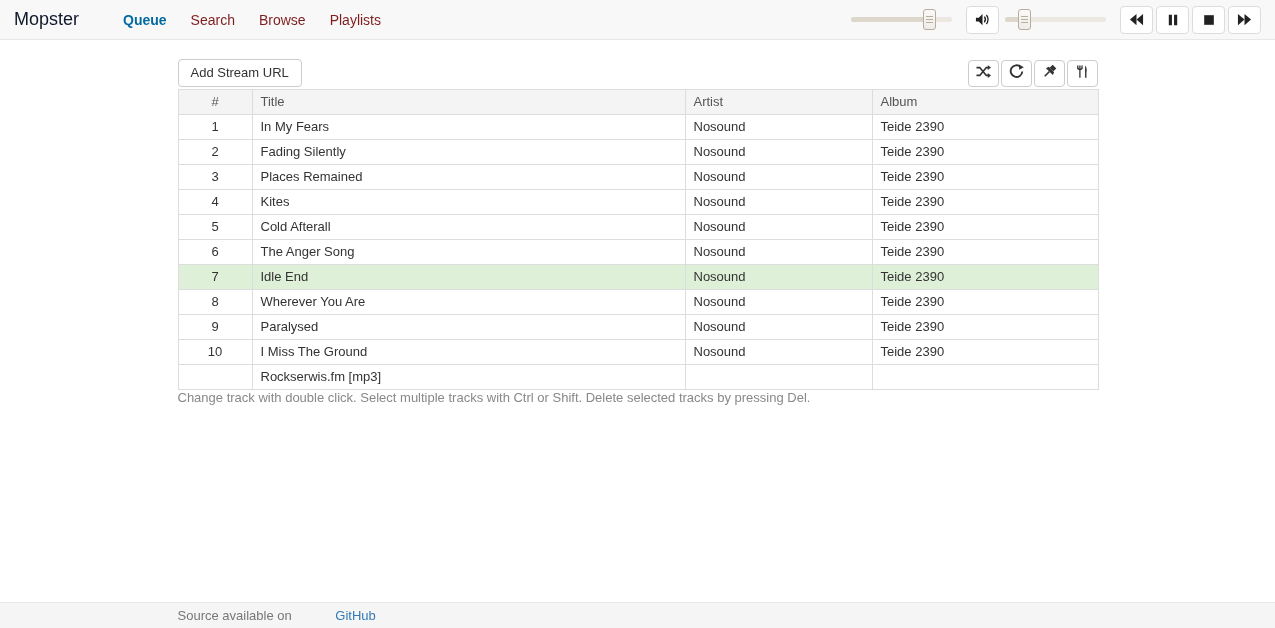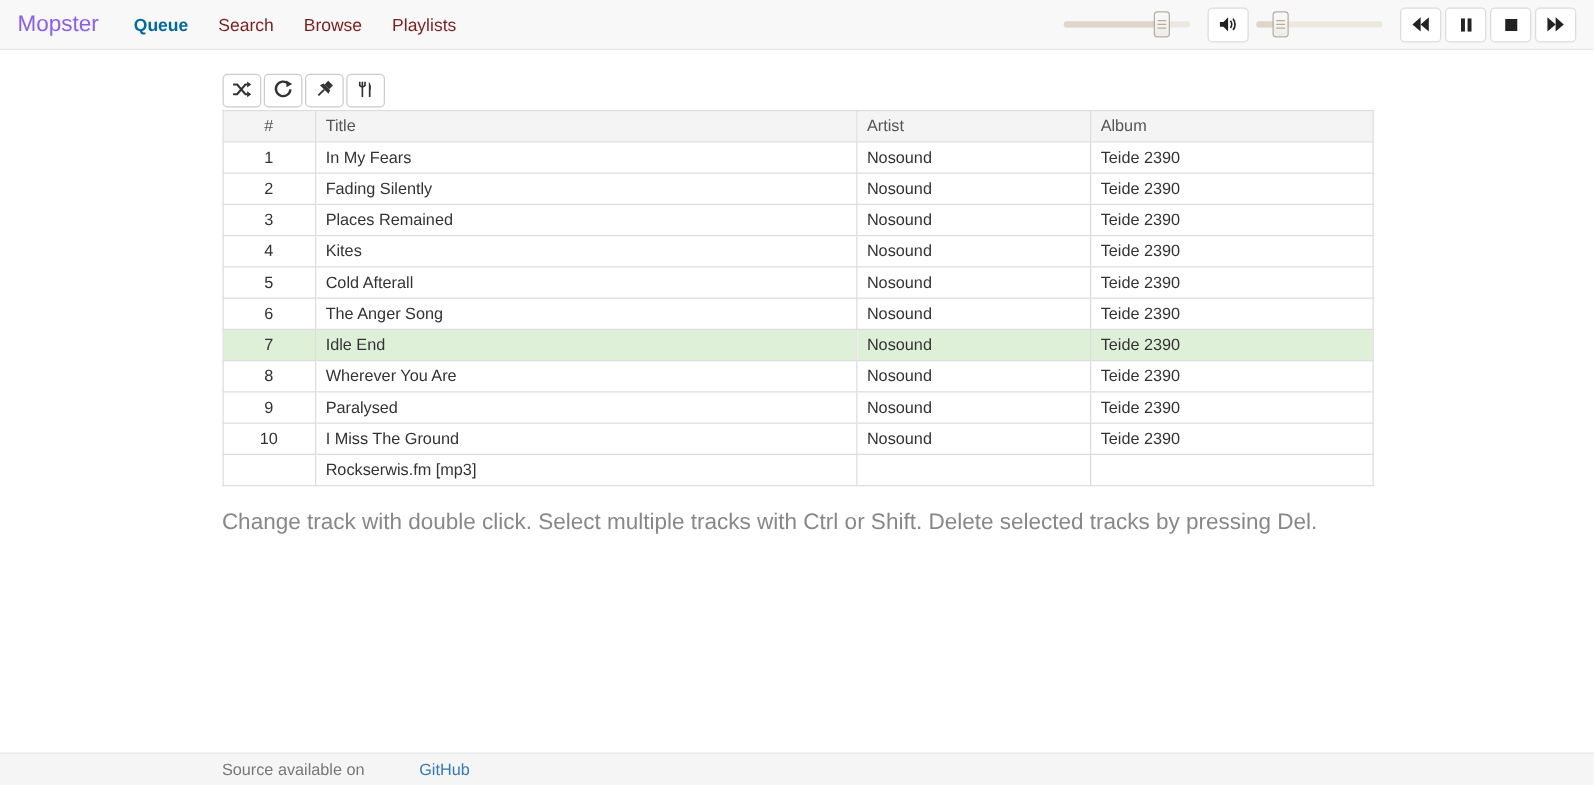--- a/index.html
+++ b/index.html
@@ -6,21 +6,21 @@
   html,body { width:1275px; height:628px; }
   body {
     font-family:"Liberation Sans", sans-serif;
     background:#fff; color:#333; position:relative; overflow:hidden;
   }
   
   .navbar {
     height:40px; background:#f8f8f8; border-bottom:1px solid #e7e7e7;
     display:flex; align-items:center; padding:0 14px;
   }
-  .brand { font-size:18px; color:#8b5cf6; text-decoration:none; margin-right:16px; cursor:pointer; }
+  .brand { font-size:18px; color:#0f172a; text-decoration:none; margin-right:32px; cursor:pointer; }
   .nav-menu { display:flex; align-items:center; height:100%; }
   .nav-link { font-size:14px; color:#7f1d1d; text-decoration:none; padding:0 12px; cursor:pointer; }
   .nav-link.active { color:#0369a1; font-weight:bold; }
   .navbar-right { margin-left:auto; display:flex; align-items:center; }
   
   .slider { position:relative; width:101px; height:21px; cursor:pointer; }
   .slider .track { position:absolute; top:8px; left:0; right:0; height:5px; background:#ece8e1; border-radius:3px; }
   .slider .fill  { position:absolute; top:8px; left:0; height:5px; width:var(--pct,50%); background:#ddd7cb; border-radius:3px 0 0 3px; }
   .slider .handle {
     position:absolute; top:0; left:calc(var(--pct,50%) - 7px);
@@ -56,21 +56,21 @@
   .queue th, .queue td {
     border:1px solid #ddd; padding:4px 8px; line-height:16px;
     overflow:hidden; white-space:nowrap; text-overflow:ellipsis;
   }
   .queue thead th { background:#f4f4f4; color:#555; font-weight:400; text-align:left; }
   .queue .num { text-align:center; }
   .queue tbody tr { background:#fff; cursor:pointer; }
   .queue tbody tr.highlight { background:#dff0d8; }
   .col-num { width:74px; } .col-title { width:433px; } .col-artist { width:187px; } .col-album { width:226px; }
   
-  .help { margin-top:18px; font-size:18px; color:#888; }
+  .help { font-size:13px; color:#888; }
   .footer {
     position:absolute; left:0; right:0; bottom:0; height:26px;
     background:#f5f5f5; border-top:1px solid #e7e7e7; display:flex; align-items:center;
   }
   .footer-inner { width:920px; margin:0 auto; font-size:13px; color:#777; }
   .footer-inner a { color:#337ab7; text-decoration:none; cursor:pointer;margin-left:40px; }
 </style>
 </head>
 <body>
 
@@ -146,20 +146,21 @@
             <polygon points="8,2 8,14 15,8" fill="#222"></polygon>
           </svg>
         </span>
       </button>
     </div>
   </div>
 </div>
 
 <div class="container">
   <div class="toolbar">
+    <button class="btn-default">Add Stream URL</button>
     <div class="opt-btns">
       <button class="opt-btn">
         <span>
           <svg width="15" height="15" viewBox="0 0 16 16">
             <path d="M0.5 3.8 H4 L11 12.2 H13" fill="none" stroke="#333" stroke-width="1.8"></path>
             <path d="M0.5 12.2 H4 L11 3.8 H13" fill="none" stroke="#333" stroke-width="1.8"></path>
             <polygon points="12.5,1.2 16,3.8 12.5,6.4" fill="#333"></polygon>
             <polygon points="12.5,9.6 16,12.2 12.5,14.8" fill="#333"></polygon>
           </svg>
         </span>

